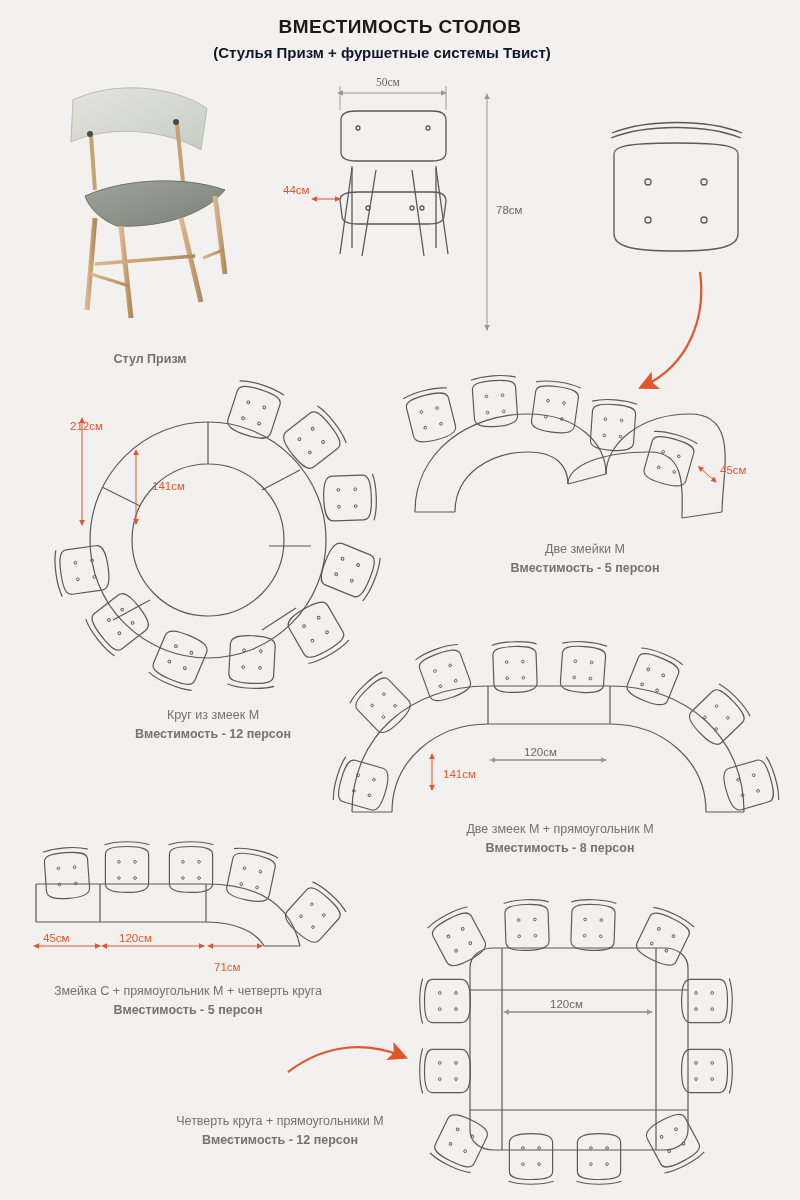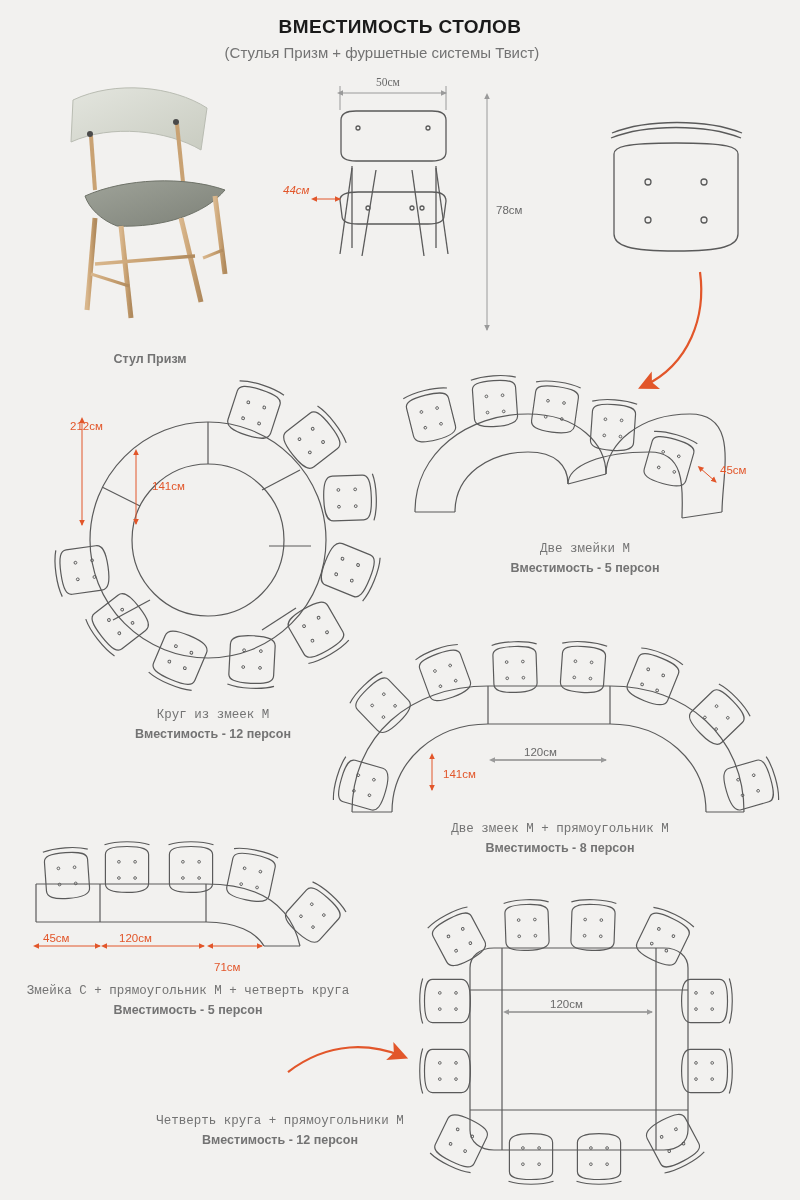--- a/index.html
+++ b/index.html
@@ -31,32 +31,32 @@
     font-weight: bold;
     letter-spacing: 0.4px;
   }
   .subtitle {
     position: absolute;
     top: 44px;
     left: 0;
     width: 764px;
     text-align: center;
     font-size: 15px;
-    font-weight: normal;
-    color: #737373;
+    font-weight: bold;
+    color: #0f172a;
   }
   .caption {
     position: absolute;
     text-align: center;
     font-size: 12.5px;
     font-weight: bold;
     color: #737373;
     line-height: 1.55;
   }
-  .caption .cap-line1 { display: block; font-weight: normal; font-family: Liberation Mono, monospace; }
+  .caption .cap-line1 { display: block; font-weight: normal; }
   .caption .cap-line2 { display: block; font-weight: bold; }
   .dim {
     position: absolute;
     font-size: 11.5px;
     color: #e2562a;
     font-family: "Liberation Sans", sans-serif;
     white-space: nowrap;
   }
   .dim-grey {
     position: absolute;
@@ -313,21 +313,21 @@
     </g>
     <g stroke="#5a5a5a" stroke-width="1" fill="none">
       <path d="M506 1012 L652 1012" marker-start="url(#arrB)" marker-end="url(#arrA)"></path>
     </g>
 
     <path d="M288 1072 C330 1040, 372 1044, 402 1056" stroke="#e2562a" stroke-width="2.2" fill="none" marker-end="url(#bigArrow)"></path>
   </svg>
 
   <div class="dim-grey" style="left:376px; top:76px;font-family:Liberation Serif, serif;">50см</div>
   <div class="dim-grey" style="left:496px; top:204px;">78см</div>
-  <div class="dim" style="left:283px; top:184px;font-style:italic;">44см</div>
+  <div class="dim" style="left:283px; top:184px;">44см</div>
 
   <div class="dim" style="left:70px; top:420px;">212см</div>
   <div class="dim" style="left:152px; top:480px;">141см</div>
 
   <div class="dim" style="left:720px; top:464px;">45см</div>
 
   <div class="dim" style="left:443px; top:768px;">141см</div>
   <div class="dim-grey" style="left:524px; top:746px;">120см</div>
 
   <div class="dim" style="left:43px; top:932px;">45см</div>

